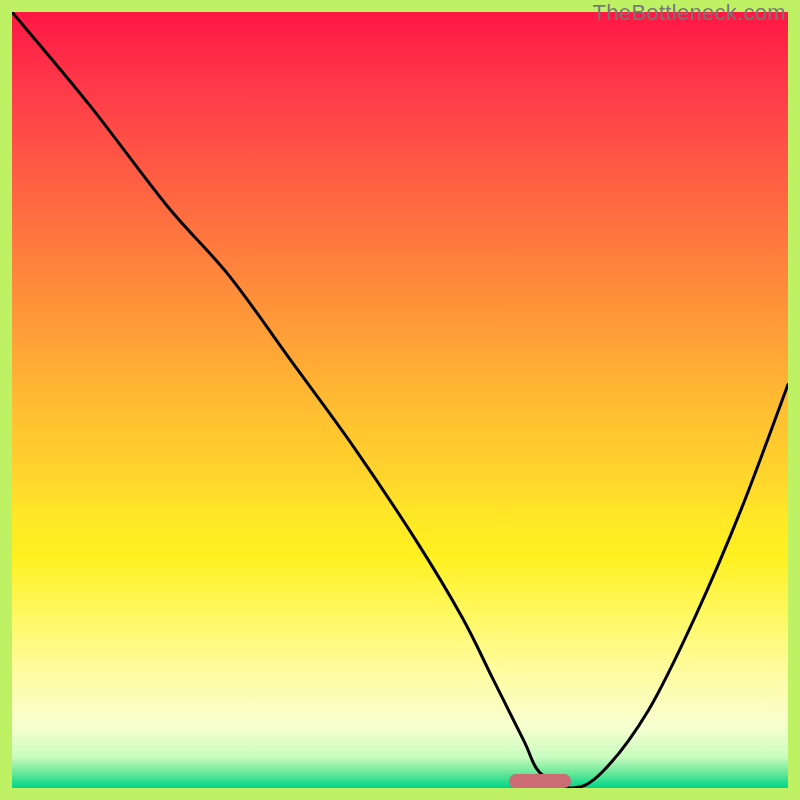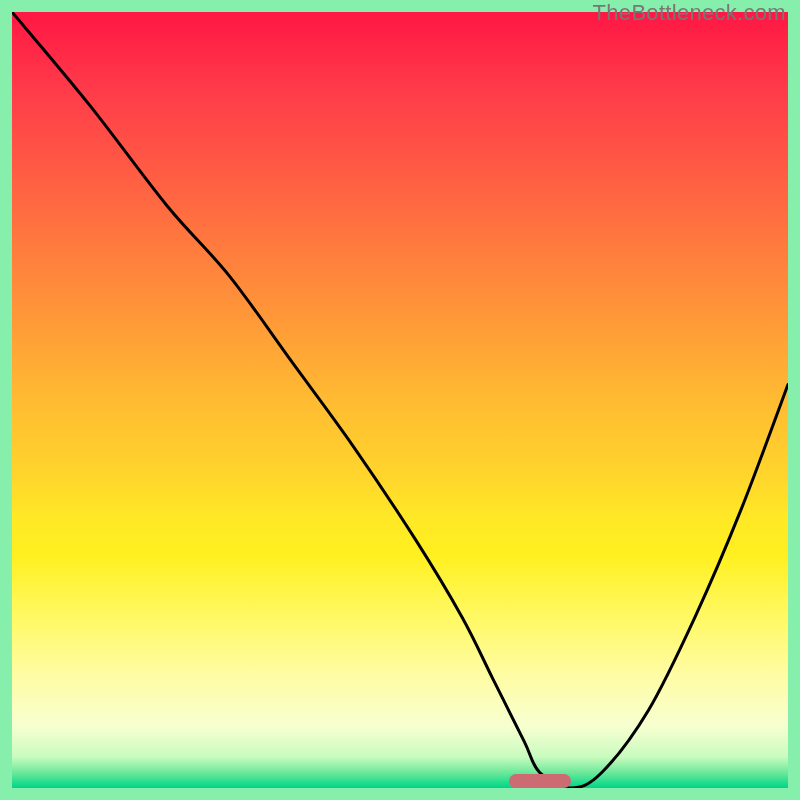--- a/index.html
+++ b/index.html
@@ -7,21 +7,21 @@
     padding: 0;
     width: 800px;
     height: 800px;
     background: #000;
     overflow: hidden;
     font-family: Arial, Helvetica, sans-serif;
   }
   .frame {
     position: absolute;
     inset: 0;
-    background: #86efac;
+    background: #bef264;
   }
   .plot-area {
     position: absolute;
     left: 12px;
     top: 12px;
     width: 776px;
     height: 776px;
     overflow: hidden;
   }
   .gradient-bg {

